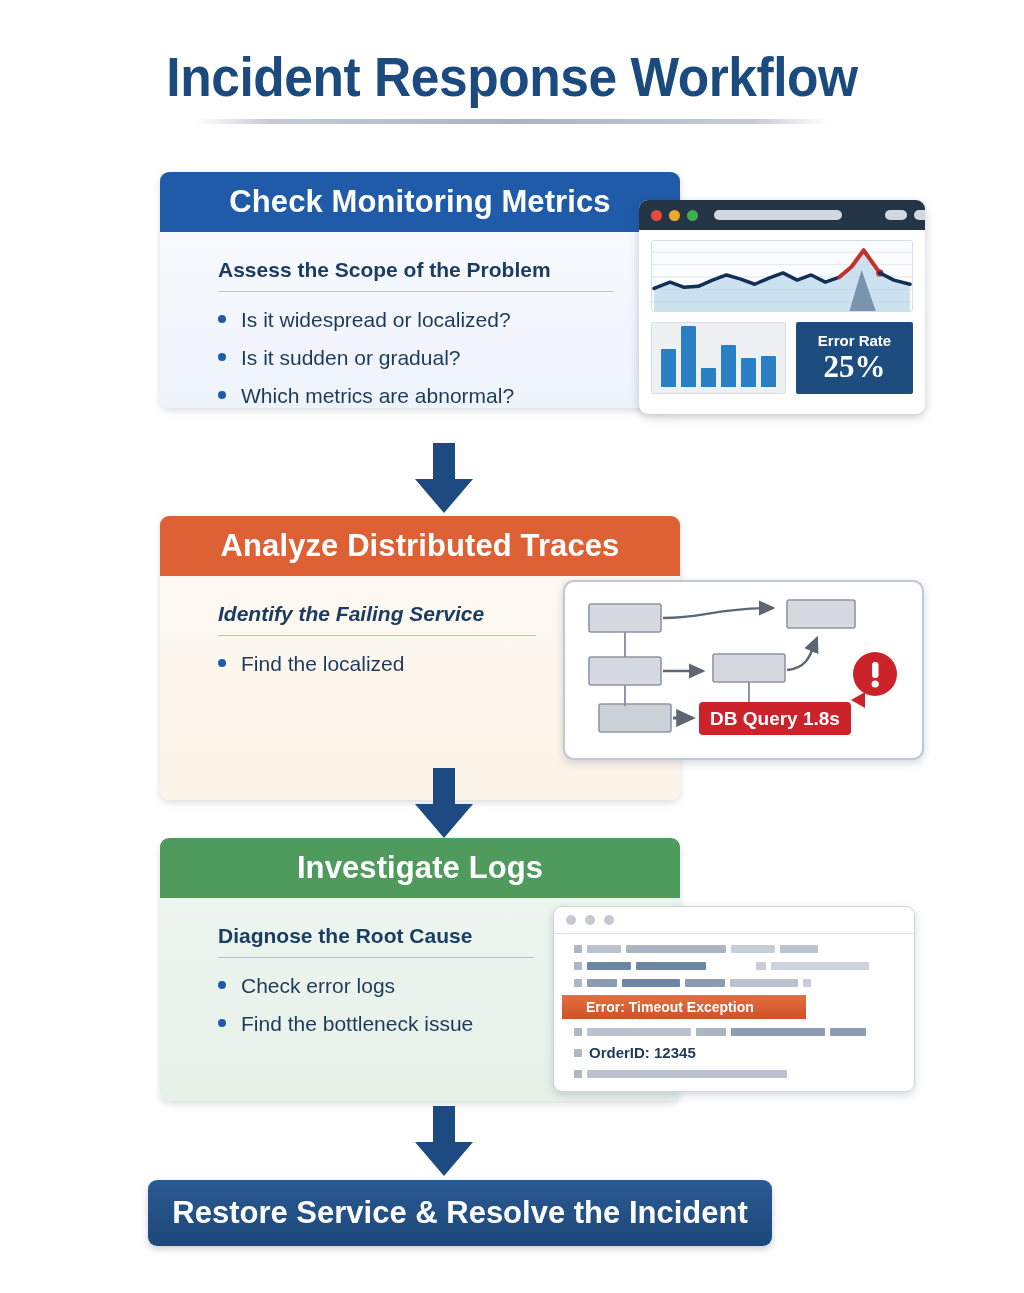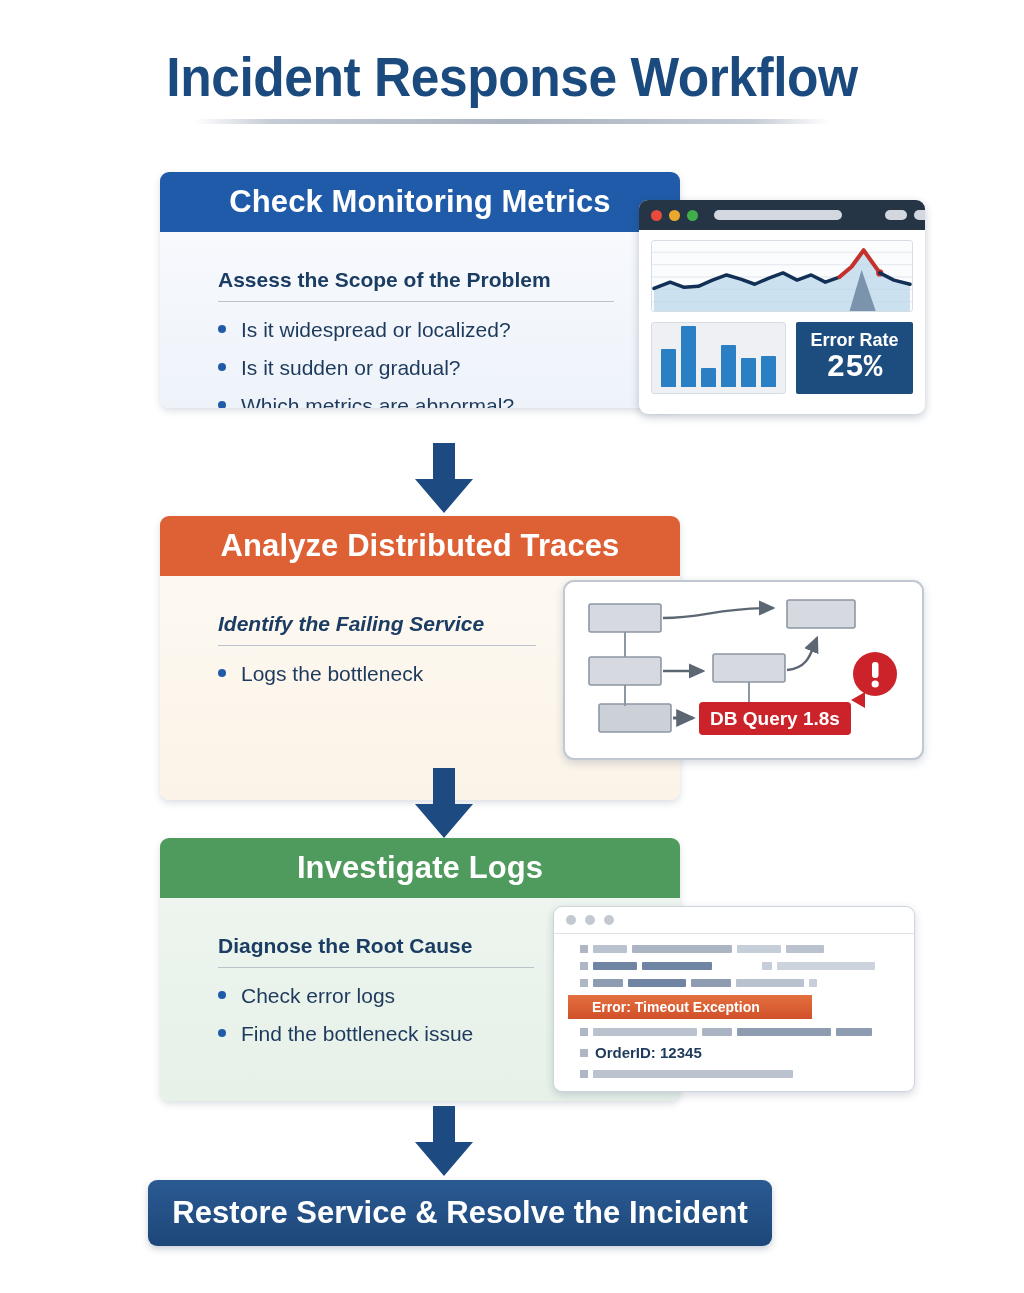--- a/index.html
+++ b/index.html
@@ -66,21 +66,20 @@
   }
   .card-body {
     padding: 26px 0 22px 58px;
   }
   .card-subtitle {
     font-family: "Liberation Sans Narrow", "Liberation Sans", sans-serif;
     font-size: 21px;
     font-weight: bold;
     color: #1b3c63;
     margin-bottom: 9px;
-    margin-top: 10px;
   }
   .card-subtitle.italic { font-style: italic; }
   .subtitle-rule {
     height: 1px;
     background: #b9c2cd;
     margin-bottom: 16px;
   }
   .bullet-list { list-style: none; margin: 0; padding: 0; }
   .bullet-item {
     display: flex;
@@ -188,24 +187,24 @@
     background: #1d4d7e;
     border-radius: 2px;
     display: flex;
     flex-direction: column;
     align-items: center;
     justify-content: center;
     color: #ffffff;
   }
   .kpi-label {
     font-family: "Liberation Sans Narrow", "Liberation Sans", sans-serif;
-    font-size: 18px; font-weight: bold; line-height: 1;
+    font-size: 15px; font-weight: bold; line-height: 1;
   }
   .kpi-value {
-    font-family: Liberation Mono, monospace;
+    font-family: Liberation Serif, serif;
     font-size: 31px; font-weight: bold; line-height: 1.05; margin-top: 3px;
   }
 
   
   #trace-mock {
     position: absolute;
     left: 563px; top: 580px;
     width: 357px; height: 176px;
     background: #ffffff;
     border: 2px solid #c2c8d1;
@@ -225,21 +224,21 @@
     box-shadow: 0 3px 8px rgba(40,60,90,0.20);
     overflow: hidden;
   }
   .log-bar {
     height: 26px;
     border-bottom: 1px solid #dfe3e9;
     display: flex; align-items: center;
     padding: 0 12px; gap: 9px;
   }
   .log-dot { width: 10px; height: 10px; border-radius: 50%; background: #c4c9d0; }
-  .log-rows { padding: 10px 12px 0 26px; }
+  .log-rows { padding: 10px 12px 0 20px; }
   .log-row {
     display: flex; align-items: center; gap: 5px;
     height: 9px; margin-bottom: 8px;
   }
   .log-sq { width: 8px; height: 8px; background: #aeb7c3; flex: none; }
   .log-seg { height: 8px; border-radius: 1px; flex: none; }
   .error-line {
     position: relative;
     height: 24px;
     margin: 2px 0 8px -12px;
@@ -346,21 +345,21 @@
 
 <div class="card" id="card-2">
   <div class="card-inner">
     <div class="card-header">Analyze Distributed Traces</div>
     <div class="card-body">
       <div class="card-subtitle italic">Identify the Failing Service</div>
       <div class="subtitle-rule"></div>
       <ul class="bullet-list">
         <li class="bullet-item">
           <span class="bullet-dot"></span>
-          <span>Logs the bottleneck</span>
+          <span>Find the localized</span>
         </li>
       </ul>
     </div>
   </div>
 </div>
 
 <div id="trace-mock">
   <svg width="353" height="172" viewBox="0 0 353 172">
     <defs>
       <marker id="ah" markerWidth="7" markerHeight="7" refX="6" refY="3.2" orient="auto">

